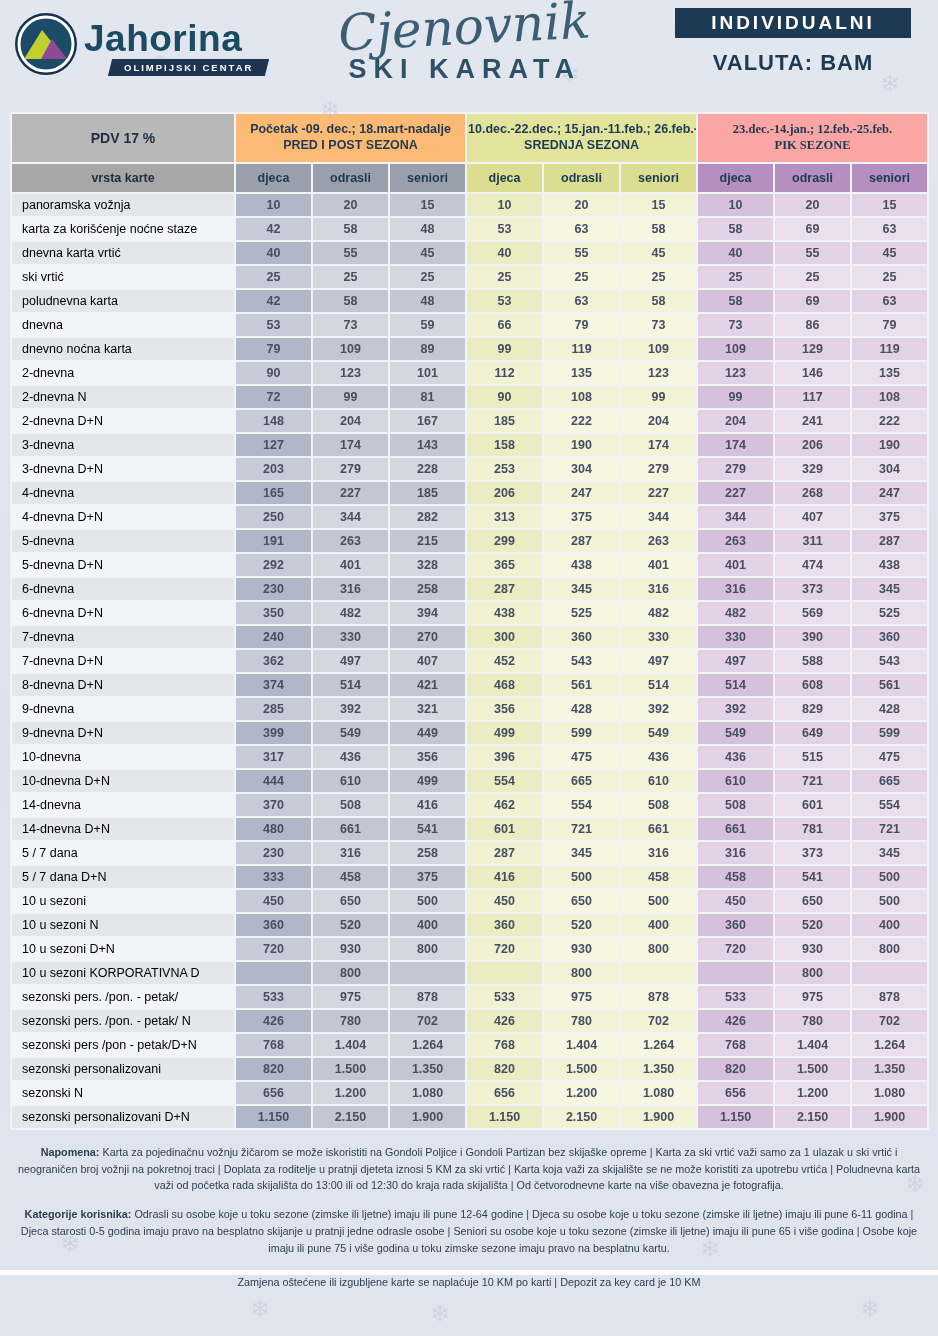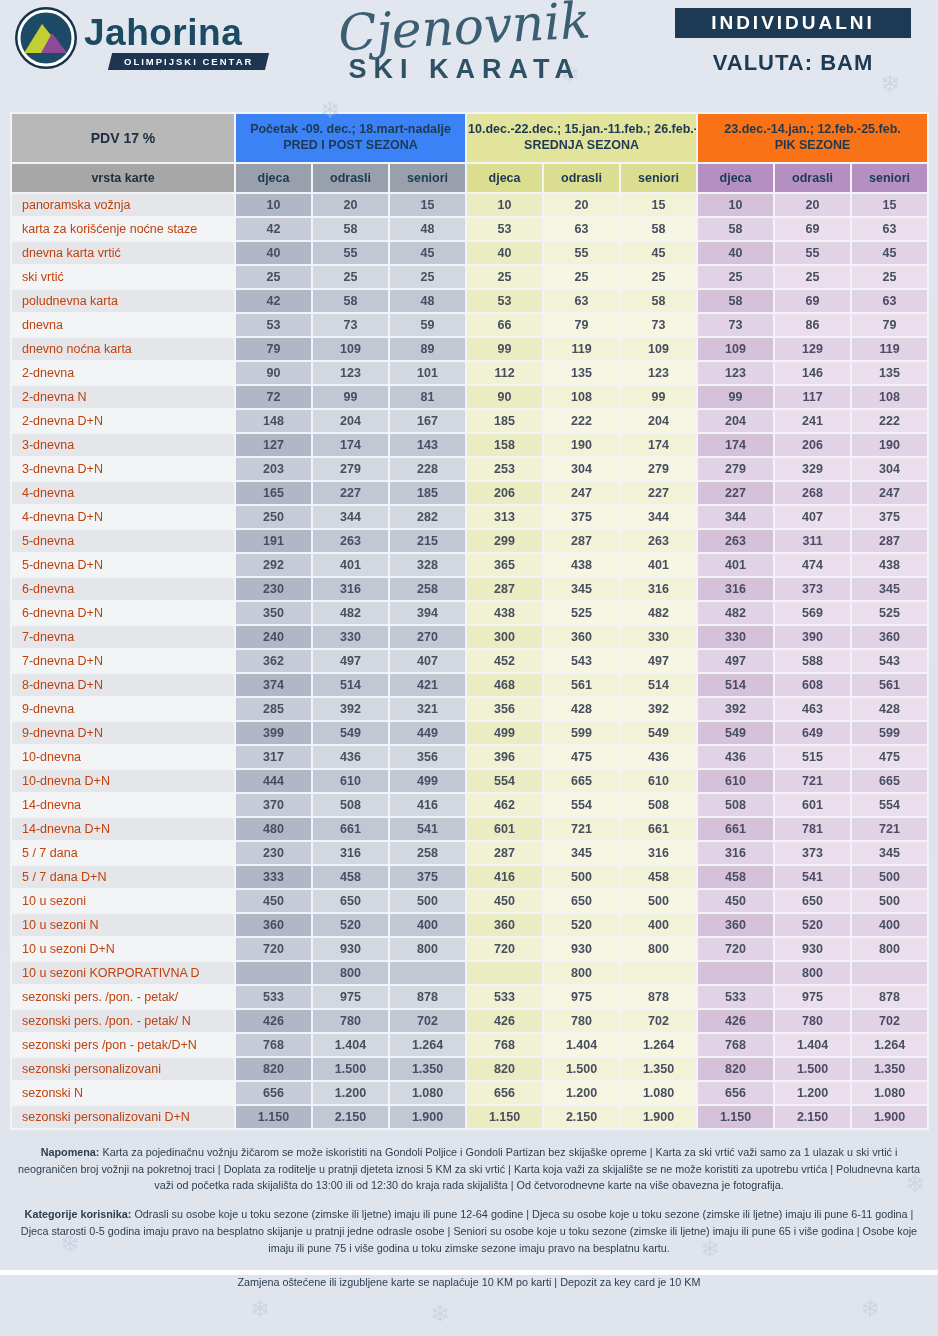--- a/index.html
+++ b/index.html
@@ -3,21 +3,21 @@
 <meta charset="utf-8">
 <style>
   html,body{margin:0;padding:0;}
   body{width:938px;height:1336px;font-family:"Liberation Sans",sans-serif;}
   .page{position:relative;width:938px;height:1336px;overflow:hidden;
         background:linear-gradient(180deg,#e2e6ef 0%,#dde2ec 55%,#e0e4ed 100%);}
   .snow span{position:absolute;color:#b9c4d6;opacity:.45;font-size:24px;pointer-events:none;}
 
   
   header{position:relative;height:112px;display:flex;align-items:flex-start;}
-  .logo{display:flex;align-items:flex-start;padding:6px 0 0 14px;gap:6px;}
+  .logo{display:flex;align-items:flex-start;padding:12px 0 0 14px;gap:6px;}
   .logo-txt{padding-top:8px;}
   .brand{font-size:37px;font-weight:bold;color:#1b4a63;letter-spacing:.5px;line-height:1;}
   .brand-sub{display:inline-block;margin-top:2px;margin-left:26px;background:#1d3550;color:#fff;
              font-size:9.5px;font-weight:bold;letter-spacing:2px;padding:3px 14px;transform:skewX(-14deg);}
   .brand-sub > i{display:inline-block;transform:skewX(14deg);font-style:normal;}
   .title{flex:1;text-align:center;padding-top:2px;}
   .script{font-family:"DejaVu Serif",serif;font-style:italic;font-size:50px;color:#3c5e72;
           line-height:1;transform:rotate(-3deg);}
   .subtitle{font-size:27px;letter-spacing:7px;color:#2f5166;font-weight:bold;margin-top:2px;}
   .hright{width:262px;text-align:center;padding:8px 14px 0 0;}
@@ -25,31 +25,31 @@
          letter-spacing:3px;padding:4px 36px;}
   .currency{margin-top:12px;font-size:22px;font-weight:bold;color:#1d3a55;letter-spacing:1px;}
 
   
   table{border-collapse:separate;border-spacing:2px;table-layout:fixed;
         width:918px;margin:0 10px;background:#f2f3f6;}
   th,td{overflow:hidden;white-space:nowrap;}
   thead th{color:#1d3a52;}
   .corner{background:#b8b8b8;font-size:14px;font-weight:bold;height:46px;color:#203040;}
   .gh{font-size:12.5px;font-weight:bold;line-height:1.25;}
-  .g0h{background:#3b82f6;}
+  .g0h{background:#fdba74;}
   .g1h{background:#e2e49c;}
-  .g2h{background:#f97316;}
+  .g2h{background:#fca5a5;font-family:Liberation Serif, serif;}
   .vrsta{background:#a7a7a7;font-size:12.5px;font-weight:bold;height:26px;color:#203040;margin-top:36px;}
   .sub{font-size:12.5px;font-weight:bold;height:26px;margin-left:23px;}
   .s0{background:#99a0ac;}
   .s1{background:#dbdd90;}
   .s2{background:#b48fc0;}
   tbody td{height:20px;line-height:20px;font-size:12.5px;text-align:center;
            color:#474e5e;font-weight:bold;}
-  td.lbl{text-align:left;padding-left:10px;font-weight:normal;font-size:12.5px;color:#c2410c;}
+  td.lbl{text-align:left;padding-left:10px;font-weight:normal;font-size:12.5px;color:#000000;}
   tbody tr:nth-child(odd) td.lbl{background:#e4e6ea;}
   tbody tr:nth-child(even) td.lbl{background:#f3f4f6;}
   td.g0c0{background:#b0b8c8;} td.g0c1,td.g0c2{background:#c2c8d3;}
   td.g1c0{background:#ececc2;} td.g1c1,td.g1c2{background:#f2f2d6;}
   td.g2c0{background:#d6c1db;} td.g2c1,td.g2c2{background:#e2d2e6;}
   tbody tr:nth-child(even) td:not(.lbl){background-image:linear-gradient(rgba(255,255,255,.28),rgba(255,255,255,.28));}
 
   
   .notes{width:912px;margin:14px auto 0;text-align:center;color:#2d3e50;}
   .notes p{margin:0 0 12px;font-size:10.8px;line-height:1.55;white-space:normal;}
@@ -386,21 +386,21 @@
         </tr>
         <tr>
           <td class="lbl">9-dnevna</td>
           <td class="g0c0">285</td>
           <td class="g0c1">392</td>
           <td class="g0c2">321</td>
           <td class="g1c0">356</td>
           <td class="g1c1">428</td>
           <td class="g1c2">392</td>
           <td class="g2c0">392</td>
-          <td class="g2c1">463</td>
+          <td class="g2c1">829</td>
           <td class="g2c2">428</td>
         </tr>
         <tr>
           <td class="lbl">9-dnevna D+N</td>
           <td class="g0c0">399</td>
           <td class="g0c1">549</td>
           <td class="g0c2">449</td>
           <td class="g1c0">499</td>
           <td class="g1c1">599</td>
           <td class="g1c2">549</td>

